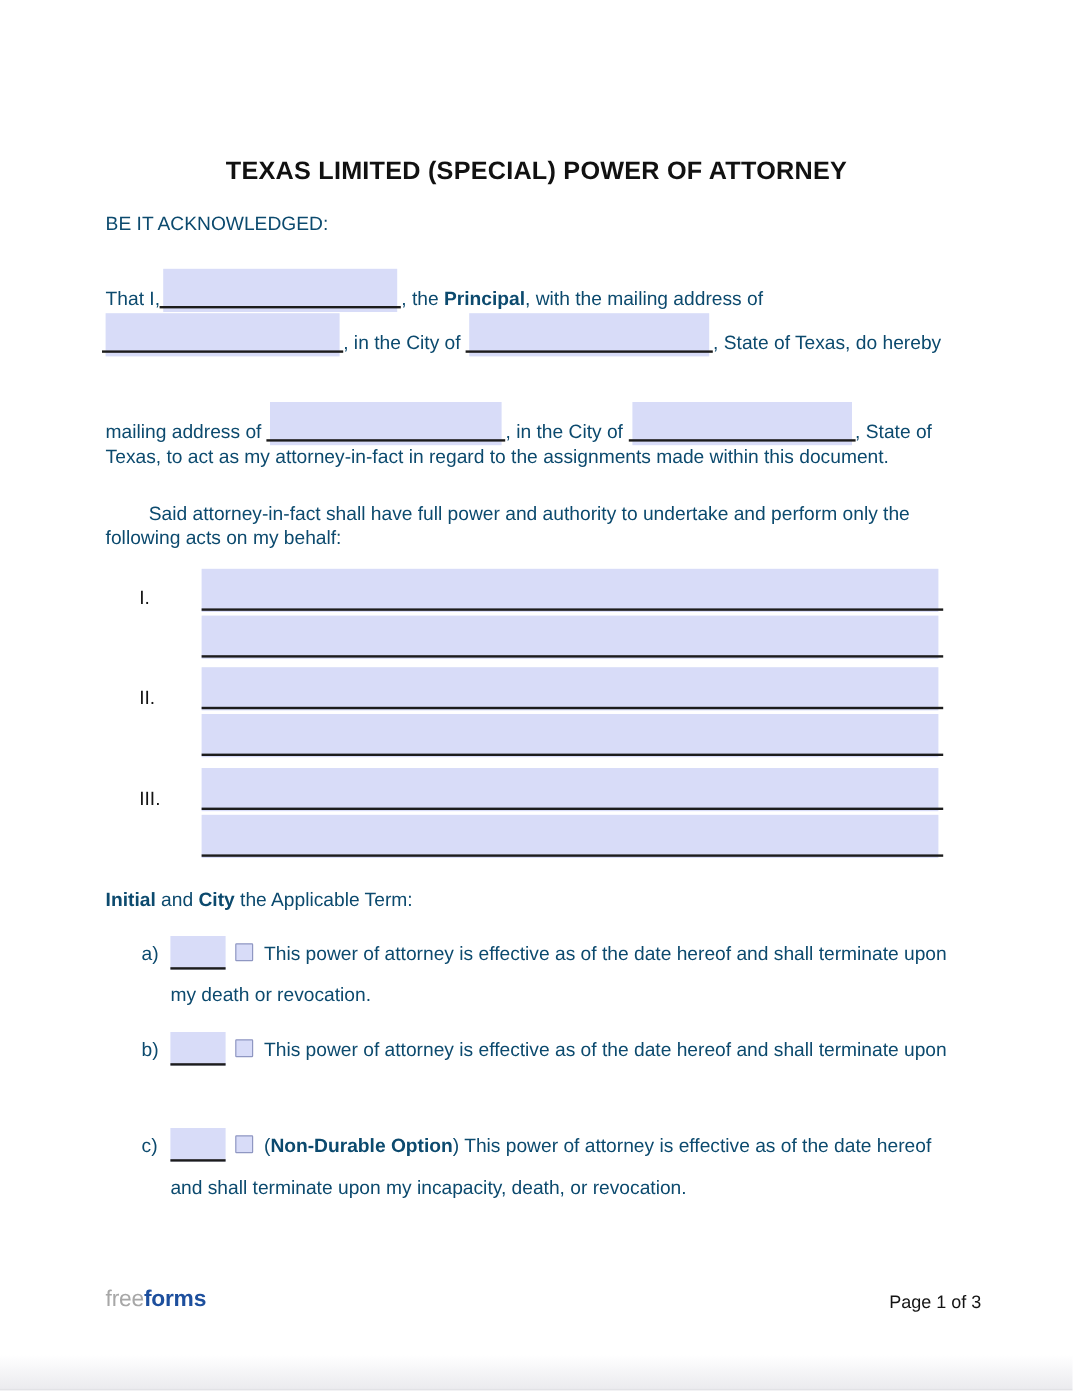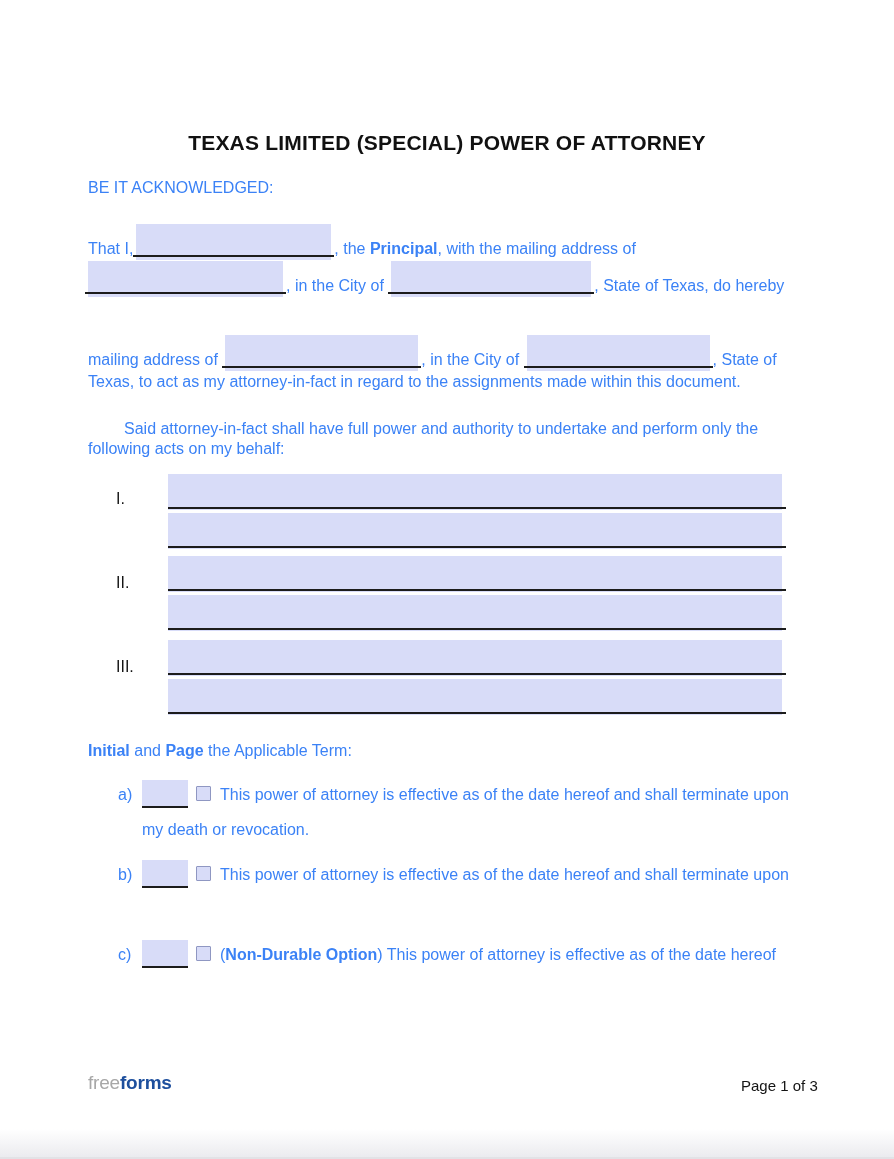--- a/index.html
+++ b/index.html
@@ -4,21 +4,21 @@
 <style>
   html, body { margin:0; padding:0; background:#ffffff; }
   .page {
     position:relative; width:894px; height:1159px; background:#ffffff;
     font-family:Liberation Sans, sans-serif; color:#141414; overflow:hidden;
   }
   .title {
     position:absolute; top:131px; left:0; width:100%; margin:0;
     text-align:center; font-size:21px; font-weight:700; letter-spacing:0.2px; color:#111;
   }
-  .line { position:absolute; left:88px; white-space:nowrap; font-size:16px; line-height:20px; color:#3b82f6; }
+  .line { position:absolute; left:88px; white-space:nowrap; font-size:16px; line-height:20px; color:#0c4a6e; }
   .line b { font-weight:700;text-align:right; }
   .indent-first { text-indent:36px; }
   .line2 { left:142px; }
 
   
   .blank {
     display:inline-block; height:36px; background:#d8dcf8;
     vertical-align:-6px; margin:0 3px; position:relative;
   }
   .blank::after {
@@ -86,26 +86,27 @@
   <div class="act-line" style="top:513px"></div>
 
   <div class="act-label" style="top:574px">II.</div>
   <div class="act-line" style="top:556px"></div>
   <div class="act-line" style="top:595px"></div>
 
   <div class="act-label" style="top:658px">III.</div>
   <div class="act-line" style="top:640px"></div>
   <div class="act-line" style="top:679px"></div>
 
-  <div class="line" style="top:741px"><b>Initial</b><span> and </span><b>Page</b><span> the Applicable Term:</span></div>
+  <div class="line" style="top:741px"><b>Initial</b><span> and </span><b>City</b><span> the Applicable Term:</span></div>
 
   <div class="line" style="top:780px;left:118px"><span class="term-label">a)</span><span class="blank-sm" style="width:46px;margin-left:0;margin-right:0"></span><span class="checkbox"></span><span>This power of attorney is effective as of the date hereof and shall terminate upon</span></div>
   <div class="line line2" style="top:820px">my death or revocation.</div>
 
   <div class="line" style="top:860px;left:118px"><span class="term-label">b)</span><span class="blank-sm" style="width:46px;margin-left:0;margin-right:0"></span><span class="checkbox"></span><span>This power of attorney is effective as of the date hereof and shall terminate upon</span></div>
 
   <div class="line" style="top:940px;left:118px"><span class="term-label">c)</span><span class="blank-sm" style="width:46px;margin-left:0;margin-right:0"></span><span class="checkbox"></span><span>(</span><b>Non-Durable Option</b><span>) This power of attorney is effective as of the date hereof</span></div>
+  <div class="line line2" style="top:981px">and shall terminate upon my incapacity, death, or revocation.</div>
 
   <div class="brand"><span class="brand-free">free</span><span class="brand-forms">forms</span></div>
   <div class="page-num">Page 1 of 3</div>
 
   <div class="bottom-shade"></div>
 </div>
 
 </body></html>

